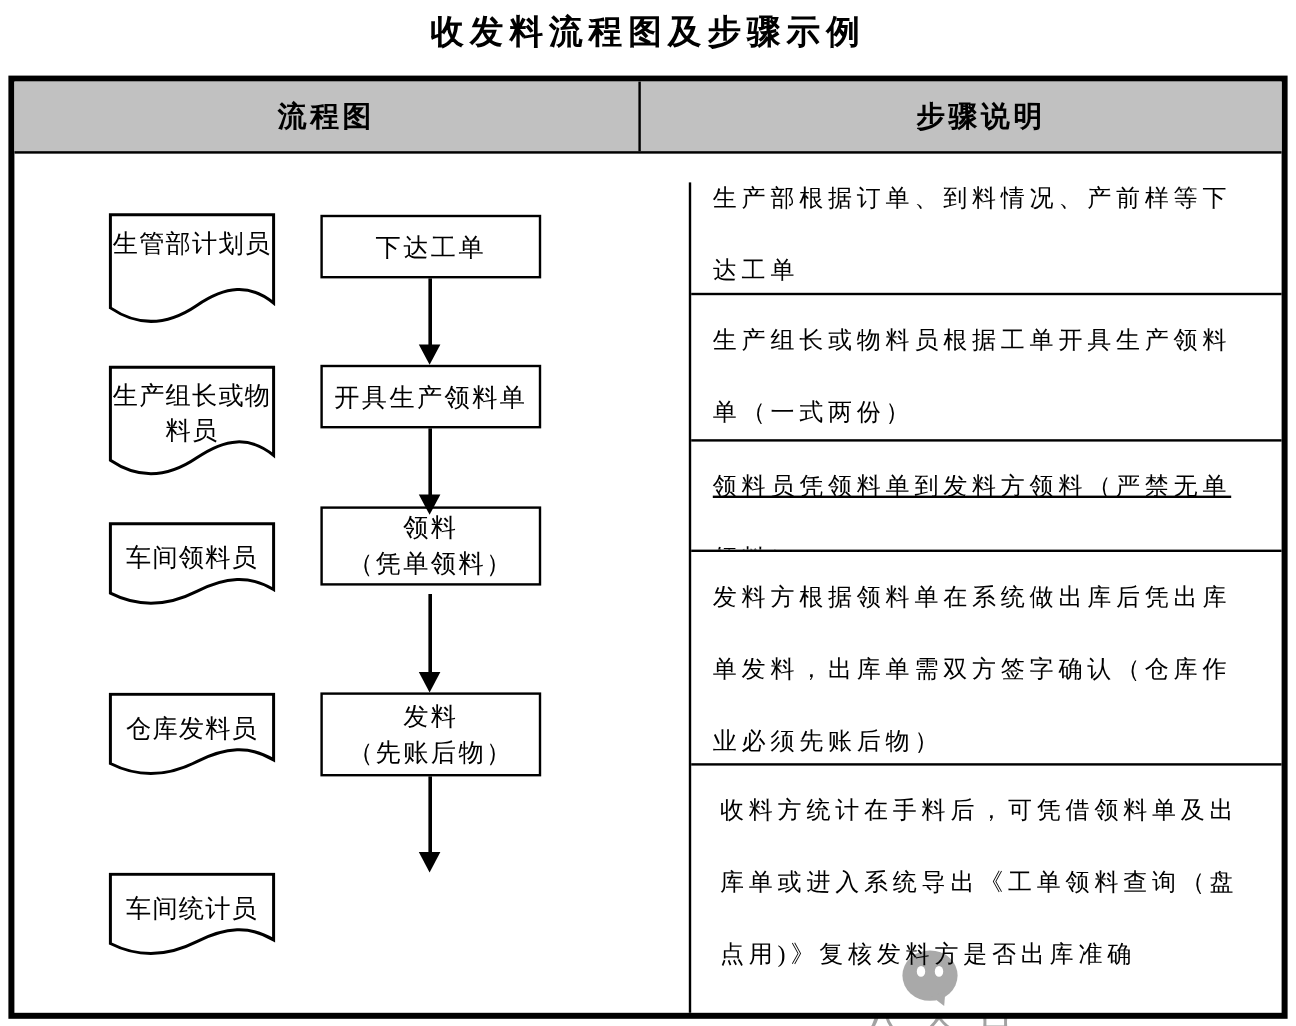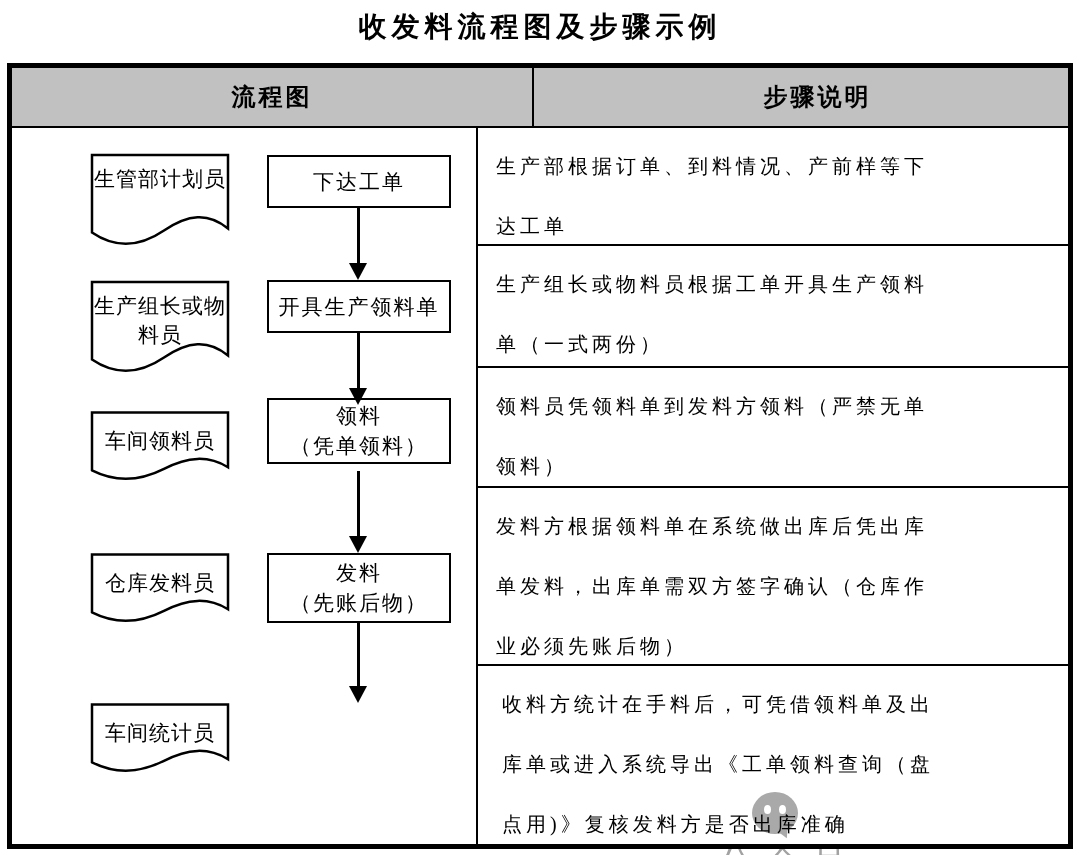--- a/index.html
+++ b/index.html
@@ -33,27 +33,27 @@
     border: 5px solid #000; display: flex; flex-direction: column; z-index: 1;
   }
   .header-row { display: flex; height: 60px; flex: 0 0 60px;
     background: #c1c1c1; border-bottom: 2px solid #000; gap: 33px; }
   .header-cell { display: flex; align-items: center; justify-content: center;
     font-size: 24px; font-weight: bold; letter-spacing: 3px; }
   .header-cell.left { width: 522px; border-right: 2px solid #000; }
   .header-cell.right { flex: 1; }
 
   .body-row { display: flex; flex: 1; min-height: 0; }
-  .flow-cell { width: 466px; border-right: 2px solid #000; position: relative; }
+  .flow-cell { width: 564px; border-right: 2px solid #000; position: relative; margin-top: 24px; }
   .steps-cell { flex: 1; display: flex; flex-direction: column; }
 
   .step-row { border-bottom: 2px solid #000; padding: 8px 10px 0 18px; overflow: hidden; }
   .step-row.r1 { height: 118px; }
   .step-row.r2 { height: 122px; }
-  .step-row.r3 { height: 120px; }
+  .step-row.r3 { height: 92px; text-decoration: underline; }
   .step-row.r4 { height: 178px; }
   .step-row.r5 { flex: 1; border-bottom: none; padding-left: 24px; }
   .step-line { position: relative; z-index: 1; font-size: 20px; line-height: 60px;
     letter-spacing: 4px; white-space: nowrap; }
 
   
   .doc-shape { position: absolute; left: 78px; width: 140px; }
   .doc-shape svg { position: absolute; left: 0; top: 0; width: 100%; height: 100%; }
   .doc-label { position: absolute; left: 4px; right: 4px; text-align: center;
     font-size: 21px; line-height: 29px; letter-spacing: 1px; word-break: break-all; }

